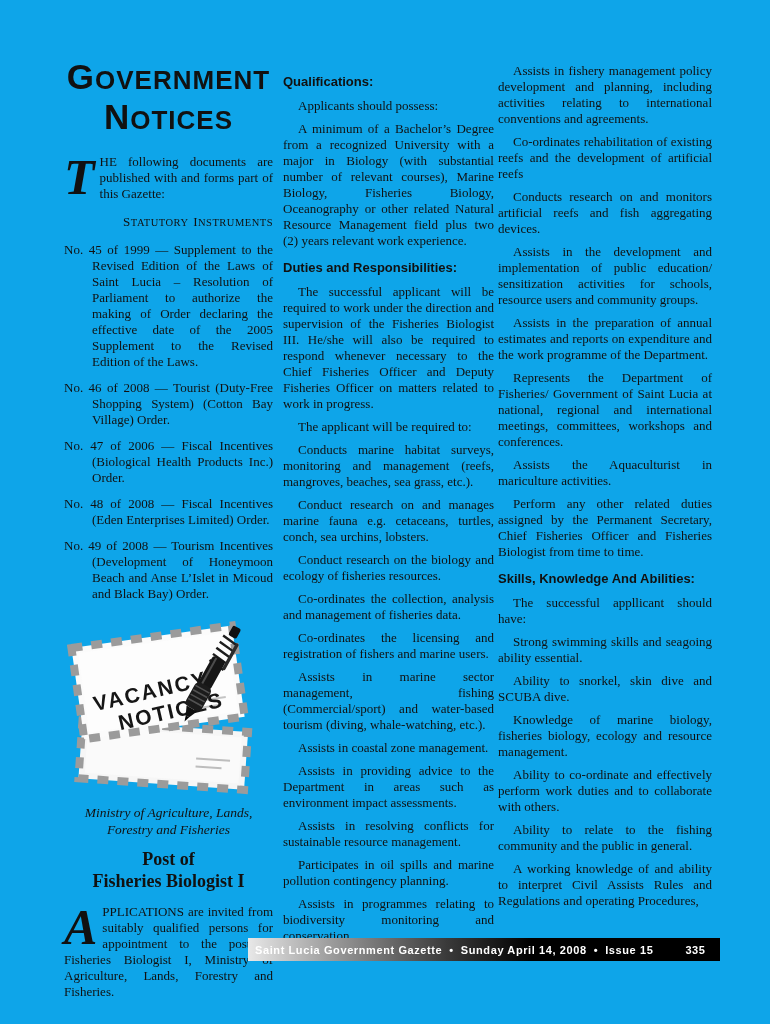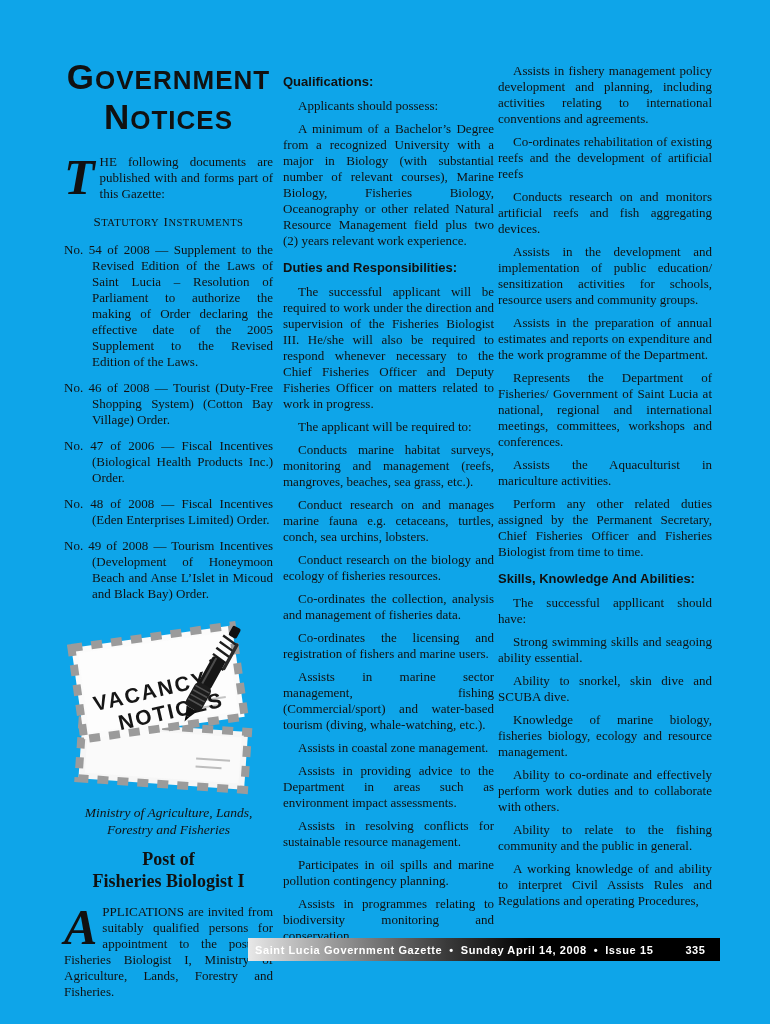--- a/index.html
+++ b/index.html
@@ -16,21 +16,21 @@
   .para { font-size:13px; line-height:16px; text-align:justify; text-indent:15px; margin:0 0 7px 0; }
   .para.hd { font-family:Liberation Sans, sans-serif; font-weight:bold; text-indent:0; text-align:left; margin:11px 0 8px 0; }
 
   
   .gov-title { text-align:center; font-family:"Liberation Sans", sans-serif; font-weight:bold; line-height:33px; margin:0 0 14px 0; letter-spacing:1px; }
   .gov-title .cap  { font-size:35px; }
   .gov-title .rest { font-size:26px; }
   .intro { font-size:13px; line-height:16px; text-align:justify; margin:0 0 10px 0; }
   .dropcap { float:left; font-family:"Liberation Serif", serif; font-style:italic; font-weight:bold;
              font-size:50px; line-height:42px; padding:2px 5px 0 0; }
-  .sc-heading { text-align:center; margin:4px 0 12px 0; letter-spacing:0.5px; }
+  .sc-heading { text-align:right; margin:4px 0 12px 0; letter-spacing:0.5px; }
   .sc-heading .big   { font-size:13px; }
   .sc-heading .small { font-size:10.5px; }
   .inst { font-size:13px; line-height:16px; text-align:justify; margin:0 0 10px 0; padding-left:28px; text-indent:-28px; }
 
   .vacancy-wrap { margin:12px 0 8px 2px; width:192px; height:182px; }
 
   .ministry { text-align:center; font-style:italic; font-size:13.5px; line-height:17px; margin:4px 0 10px 0; }
   .post-title { text-align:center; font-weight:bold; font-size:18px; line-height:22px; margin:0 0 12px 0; }
   .apps { font-size:13px; line-height:16px; text-align:justify; margin:0; }
 
@@ -58,21 +58,21 @@
 
     <p class="intro"><span class="dropcap">T</span><span>HE following documents are published with and forms part of this Gazette:</span></p>
 
     <div class="sc-heading">
       <span class="big">S</span><span class="small">TATUTORY</span>
       <span class="big">I</span><span class="small">NSTRUMENTS</span>
     </div>
 
     <div>
 
-    <p class="inst">No. 54 of 2008 — Supplement to the Revised Edition of the Laws of Saint Lucia – Resolution of Parliament to authorize the making of Order declaring the effective date of the 2005 Supplement to the Revised Edition of the Laws.</p>
+    <p class="inst">No. 45 of 1999 — Supplement to the Revised Edition of the Laws of Saint Lucia – Resolution of Parliament to authorize the making of Order declaring the effective date of the 2005 Supplement to the Revised Edition of the Laws.</p>
         <p class="inst">No. 46 of 2008 — Tourist (Duty-Free Shopping System) (Cotton Bay Village) Order.</p>
         <p class="inst">No. 47 of 2006 — Fiscal Incentives (Biological Health Products Inc.) Order.</p>
         <p class="inst">No. 48 of 2008 — Fiscal Incentives (Eden Enterprises Limited) Order.</p>
         <p class="inst">No. 49 of 2008 — Tourism Incentives (Development of Honeymoon Beach and Anse L’Islet in Micoud and Black Bay) Order.</p>
       </div>
 
     <div class="vacancy-wrap">
       <svg width="192" height="182" viewBox="0 0 192 182" xmlns="http://www.w3.org/2000/svg">
 
         <g transform="rotate(4 95 145)">

